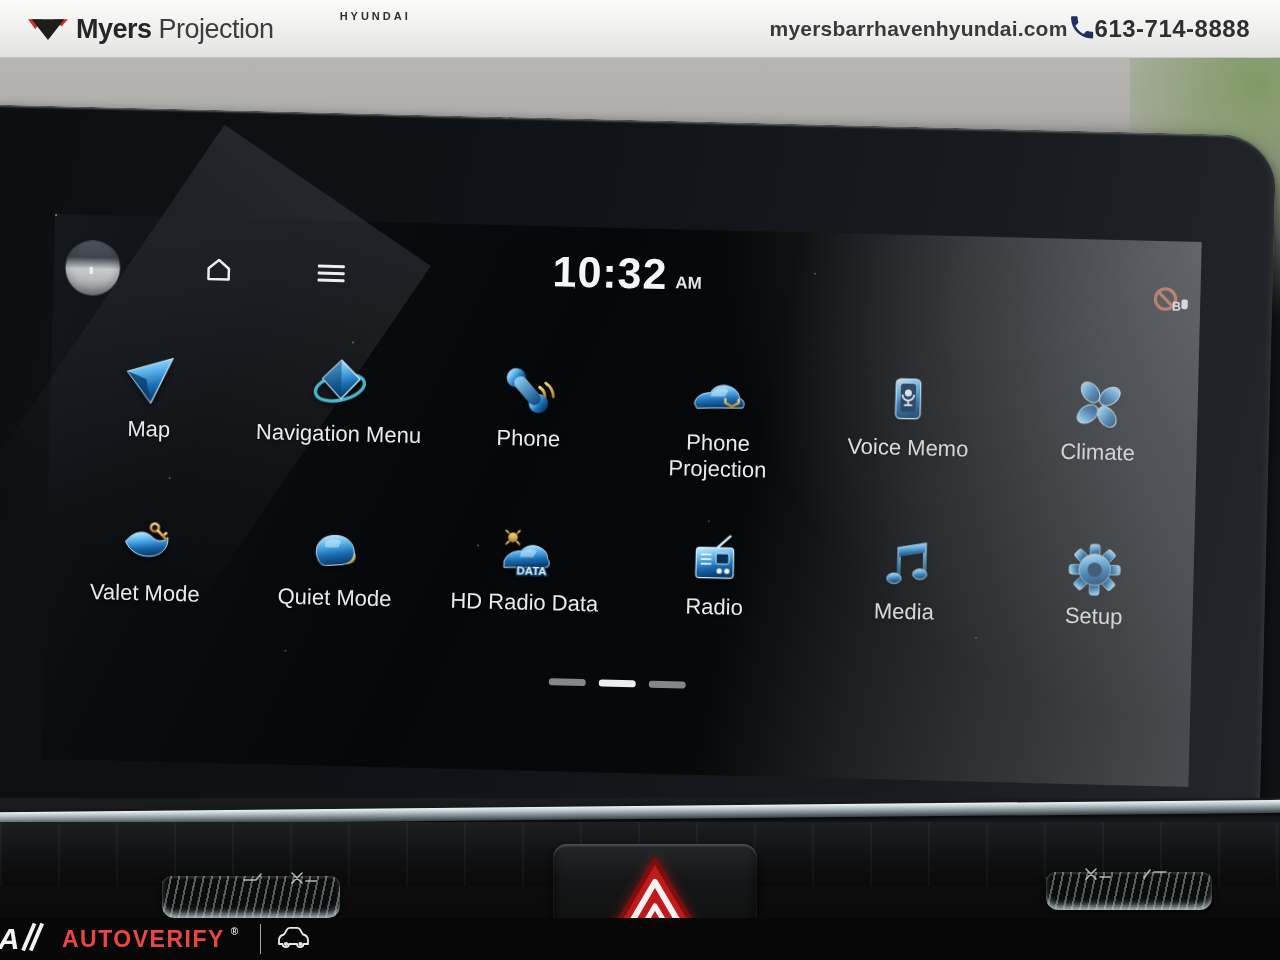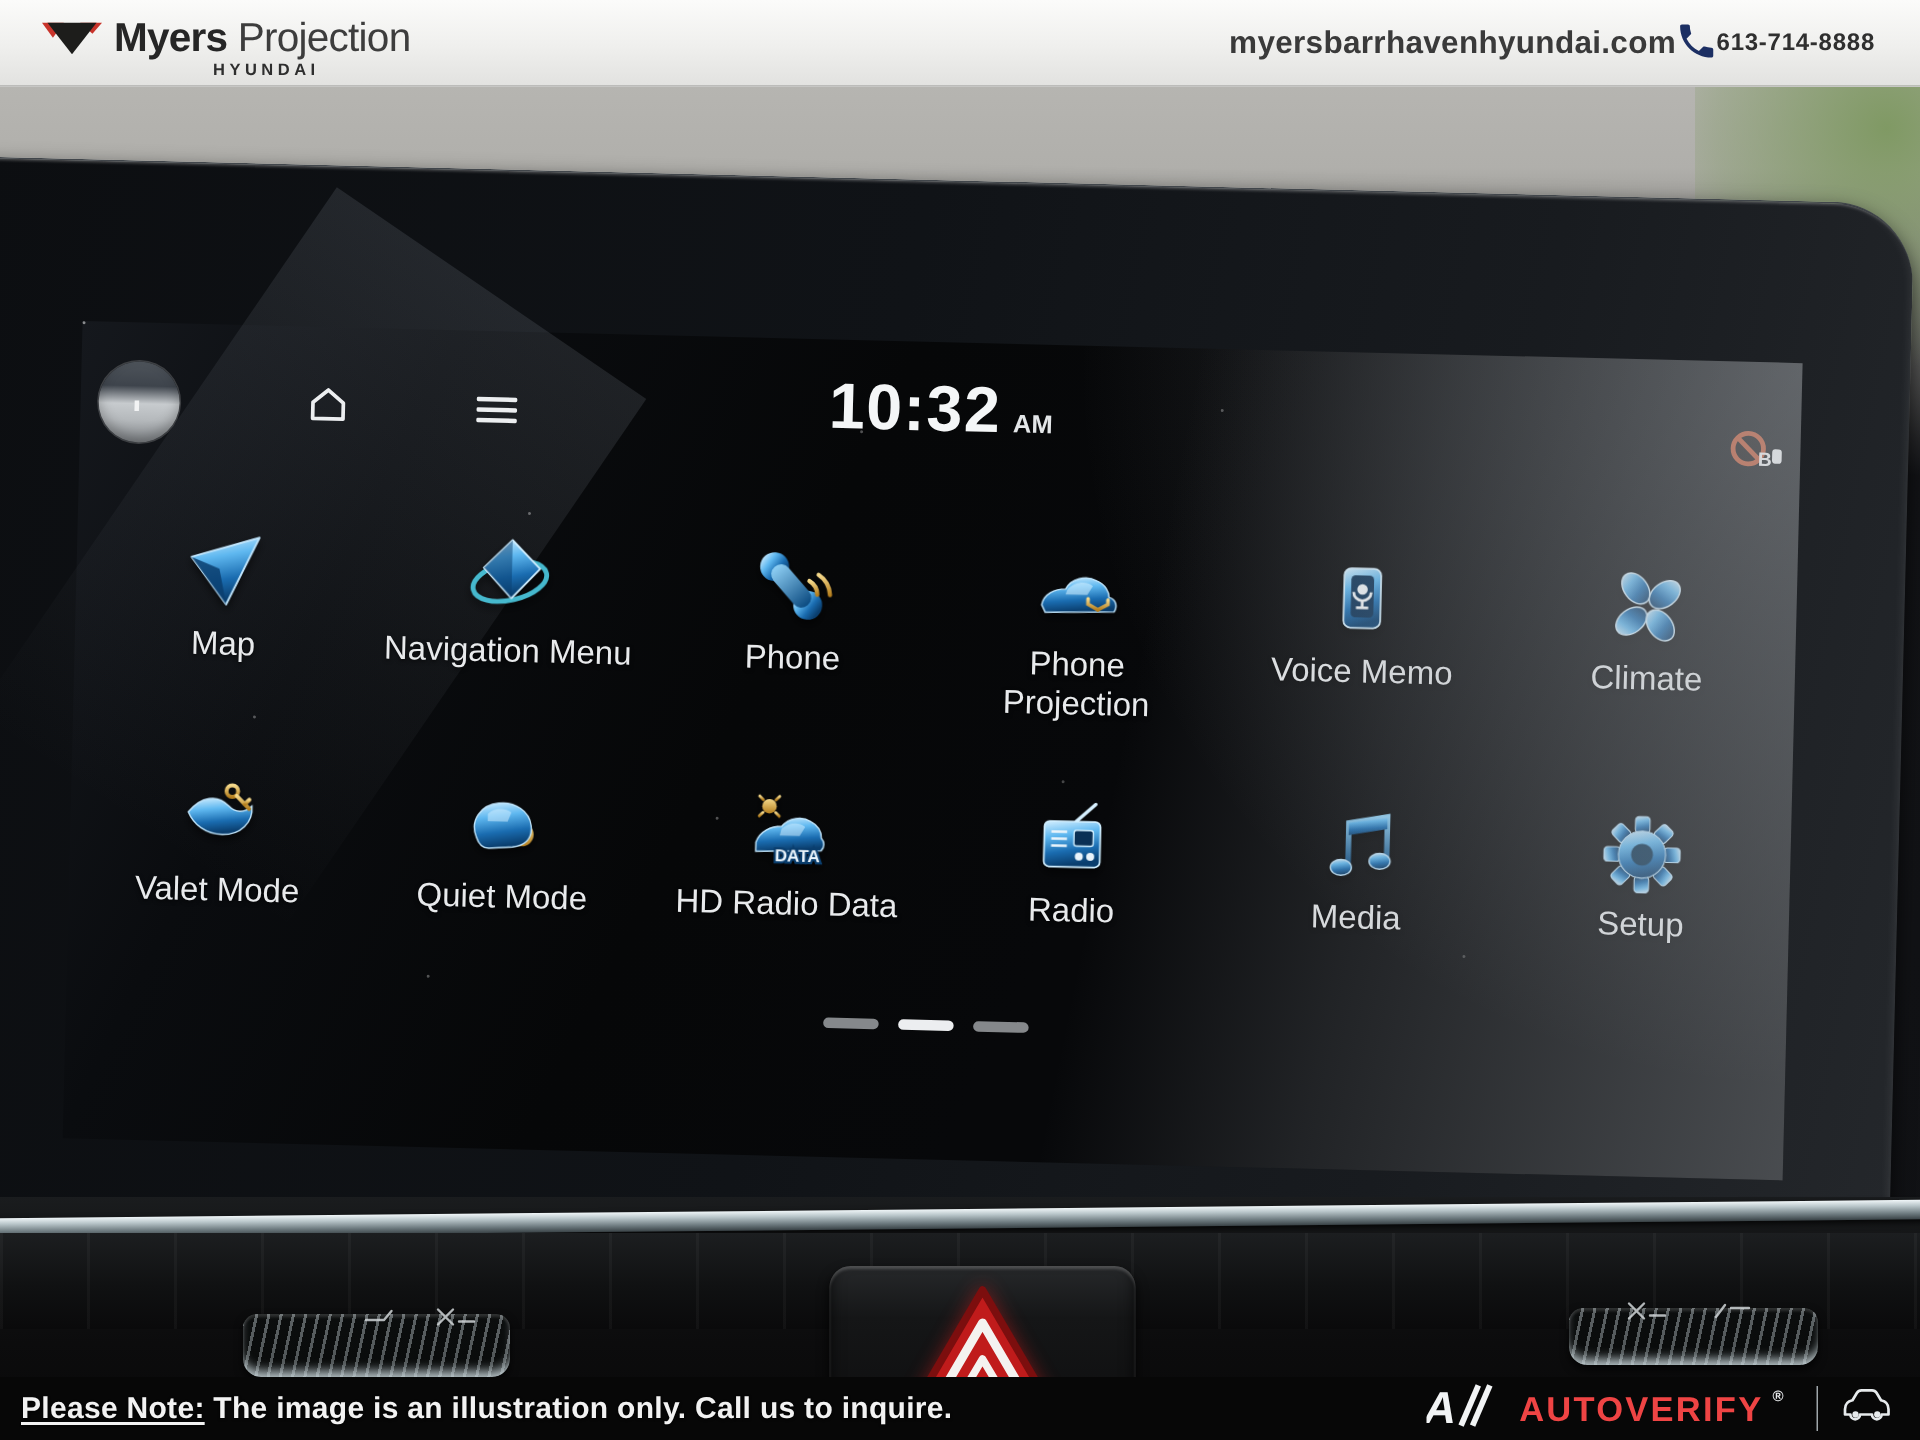--- a/index.html
+++ b/index.html
@@ -5,28 +5,28 @@
   html,body{margin:0;padding:0;background:#000;}
   #canvas{position:relative;width:1280px;height:960px;overflow:hidden;
           font-family:"Liberation Sans",sans-serif;background:#101114;}
 
   
   .banner{position:absolute;top:0;left:0;width:1280px;height:57px;z-index:50;
           background:linear-gradient(180deg,#fbfbfa 0%,#efefed 55%,#e2e2e0 100%);
           border-bottom:1px solid #c6c6c4;display:flex;align-items:center;justify-content:space-between;}
   .brand{display:flex;align-items:flex-start;margin-left:28px;gap:8px;}
   .brand-mark{margin-top:9px;}
-  .brand-text{display:flex;flex-direction:column;line-height:1;}
+  .brand-text{display:flex;flex-direction:row;line-height:1;}
   .brand-names{display:flex;align-items:baseline;gap:7px;margin-top:8px;}
   .brand-bold{font-size:27px;font-weight:bold;color:#262626;letter-spacing:-0.5px;}
   .brand-light{font-size:27px;font-weight:normal;color:#3d3d3d;letter-spacing:-0.5px;}
   .brand-sub{font-size:11px;font-weight:bold;color:#2e2e2e;letter-spacing:3px;margin:3px 0 0 66px;}
   .banner-right{display:flex;align-items:center;margin-right:30px;}
   .site{font-size:21px;font-weight:bold;color:#3a3a3a;letter-spacing:0.2px;}
-  .tel{font-size:16px;font-weight:bold;color:#2f2f2f;letter-spacing:0.5px;}
+  .tel{font-size:24px;font-weight:bold;color:#2f2f2f;letter-spacing:0.5px;}
 
   
   .photo-bg{position:absolute;top:57px;left:0;width:1280px;height:903px;
     background:linear-gradient(180deg,#b6b5b1 0px,#b0afab 55px,#9a9995 85px,#55565500 260px),
                linear-gradient(180deg,#8c8b87 0%,#2a2b2c 18%,#121316 26%,#101114 100%);}
   .green-blur{position:absolute;top:57px;left:1130px;width:150px;height:190px;
     background:radial-gradient(circle at 85% 15%,rgba(125,152,96,0.95),rgba(125,152,96,0.35) 55%,transparent 78%);}
 
   
   .screen-unit{position:absolute;left:-24px;top:120px;width:1292px;height:698px;z-index:5;
@@ -405,24 +405,20 @@
       <svg width="122" height="106" viewBox="0 0 122 106">
         <polygon points="61,6 116,100 6,100" fill="#c01b1b" stroke="#7c0e0e" stroke-width="5" stroke-linejoin="round"></polygon>
         <polygon points="61,28 99,93 23,93" fill="none" stroke="#f4f2f0" stroke-width="6" stroke-linejoin="round"></polygon>
         <polygon points="61,52 83,89 39,89" fill="none" stroke="#f4f2f0" stroke-width="5" stroke-linejoin="round"></polygon>
         <polygon points="61,68 73,87 49,87" fill="#c01b1b"></polygon>
       </svg>
     </div>
   </div>
 
   <div class="caption">
-    <div class="note">
-      <span class="ul">Please Note:</span>
-      <span>The image is an illustration only. Call us to inquire.</span>
-    </div>
     <div class="av">
       <span>
         <svg width="48" height="30" viewBox="0 0 50 30">
           <text x="-2" y="27" font-size="31" font-weight="bold" font-style="italic" fill="#f2f4f5" font-family="Liberation Sans,sans-serif">A</text>
           <line x1="24" y1="29" x2="36" y2="1" stroke="#f2f4f5" stroke-width="4"></line>
           <line x1="32" y1="29" x2="44" y2="1" stroke="#f2f4f5" stroke-width="4"></line>
         </svg>
       </span>
       <span class="av-word">AUTOVERIFY</span>
       <span class="av-reg">®</span>

